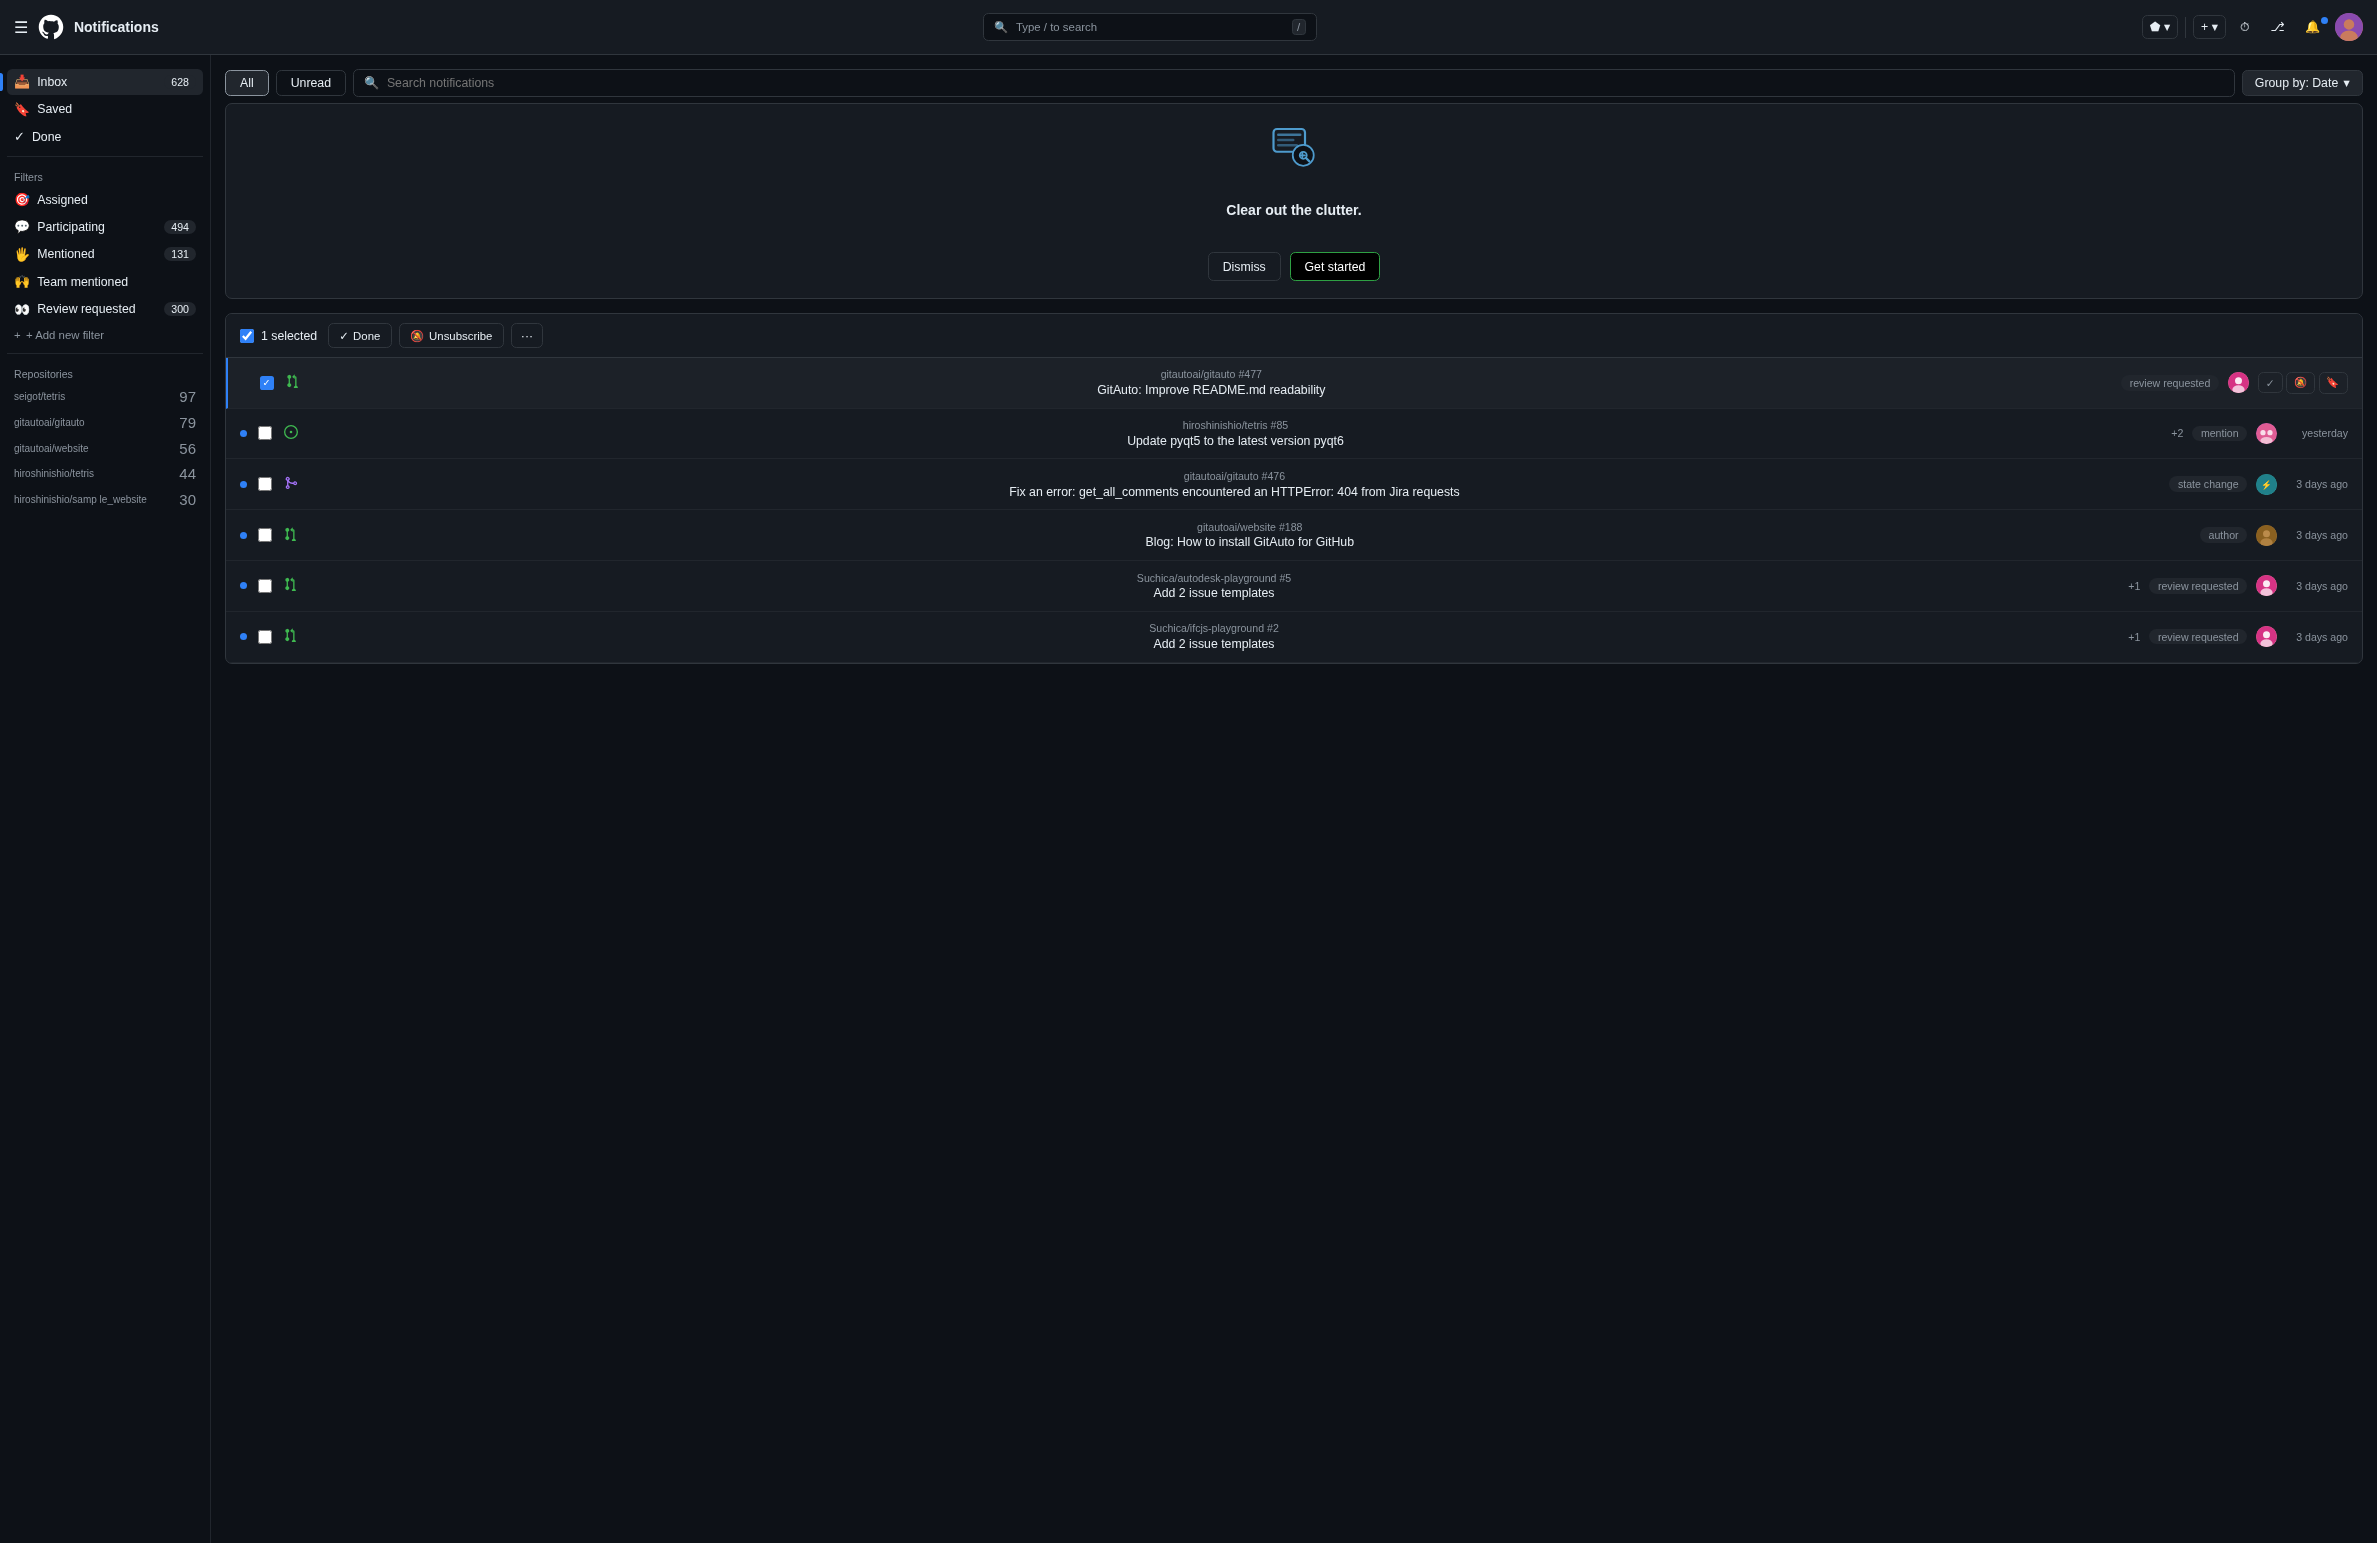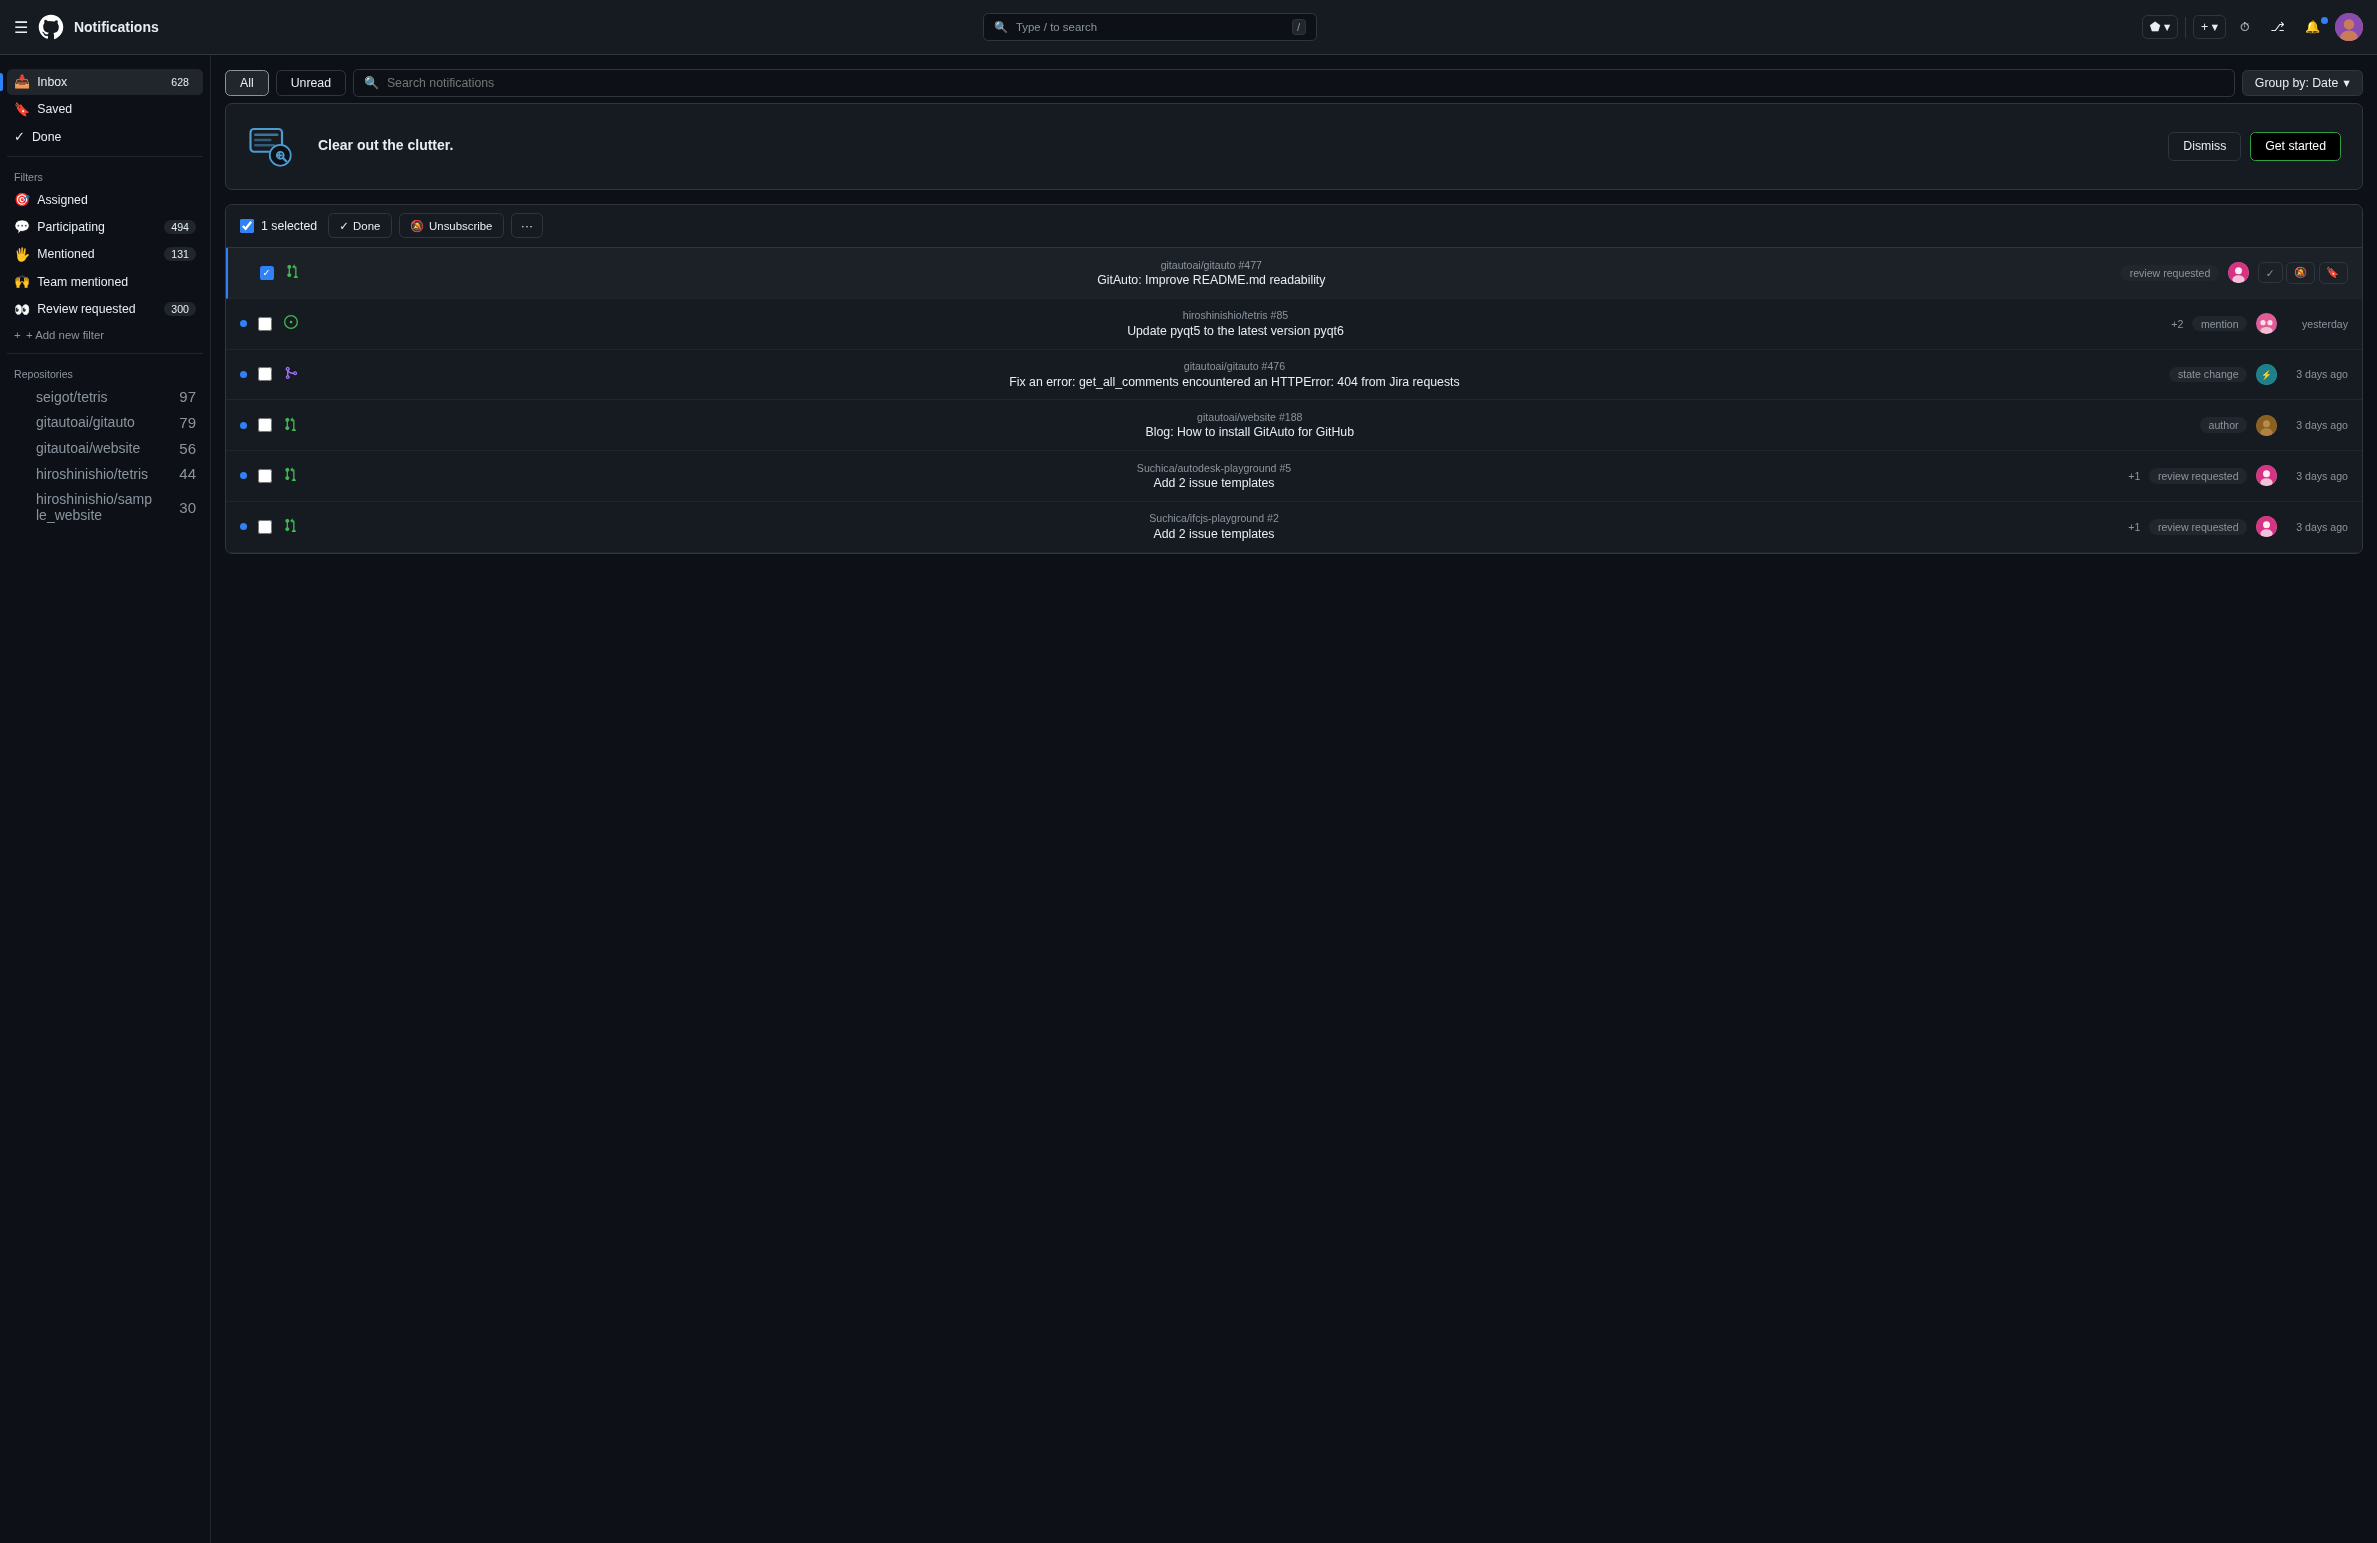--- a/index.html
+++ b/index.html
@@ -150,21 +150,21 @@
     }
     .repo-item {
       display: flex;
       align-items: center;
       padding: 4.4px 7px;
       border-radius: 5.3px;
       cursor: pointer;
       color: #8b949e;
       justify-content: space-between;
     }
-    .repo-item-name { font-size: 14px; margin-left: 22px; }
+    .repo-item-name { font-size: 10px; }
     .repo-item-count { font-size: 15px; color: #8b949e; }
 
     
     .main {
       flex: 1;
       overflow-y: auto;
       padding: 14px;
     }
 
     
@@ -220,22 +220,23 @@
     }
 
     
     .banner {
       background: #161b22;
       border: 0.9px solid #30363d;
       border-radius: 7px;
       padding: 17.6px 21px;
       display: flex;
       align-items: center;
-      gap: 22px;
+      gap: 31px;
       margin-bottom: 14px;
+      flex-direction: column;
     }
     .banner-content { flex: 1; }
     .banner-title { font-size: 14px; font-weight: 600; margin-bottom: 3.5px; }
     .banner-desc { font-size: 11.4px; color: #8b949e; line-height: 1.5; }
     .banner-actions { display: flex; gap: 8.8px; flex-shrink: 0; }
     .btn-dismiss {
       background: transparent;
       border: 0.9px solid #30363d;
       border-radius: 5.3px;
       color: #e6edf3;

